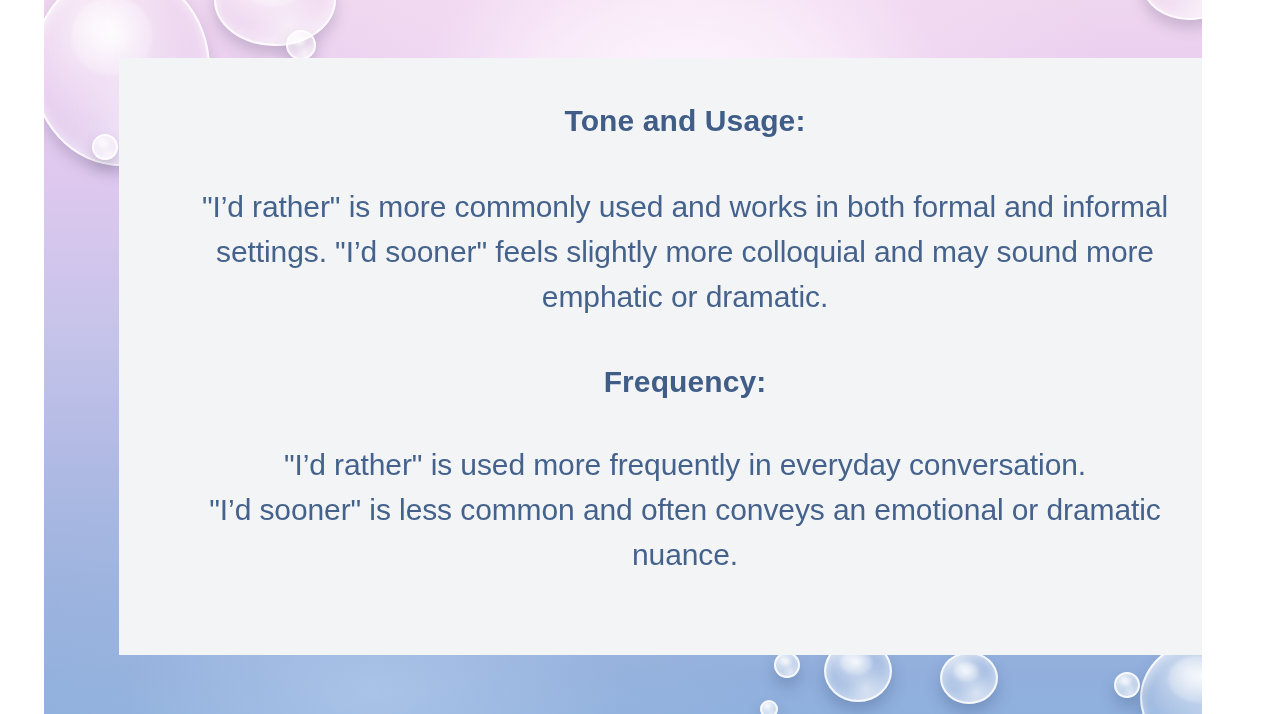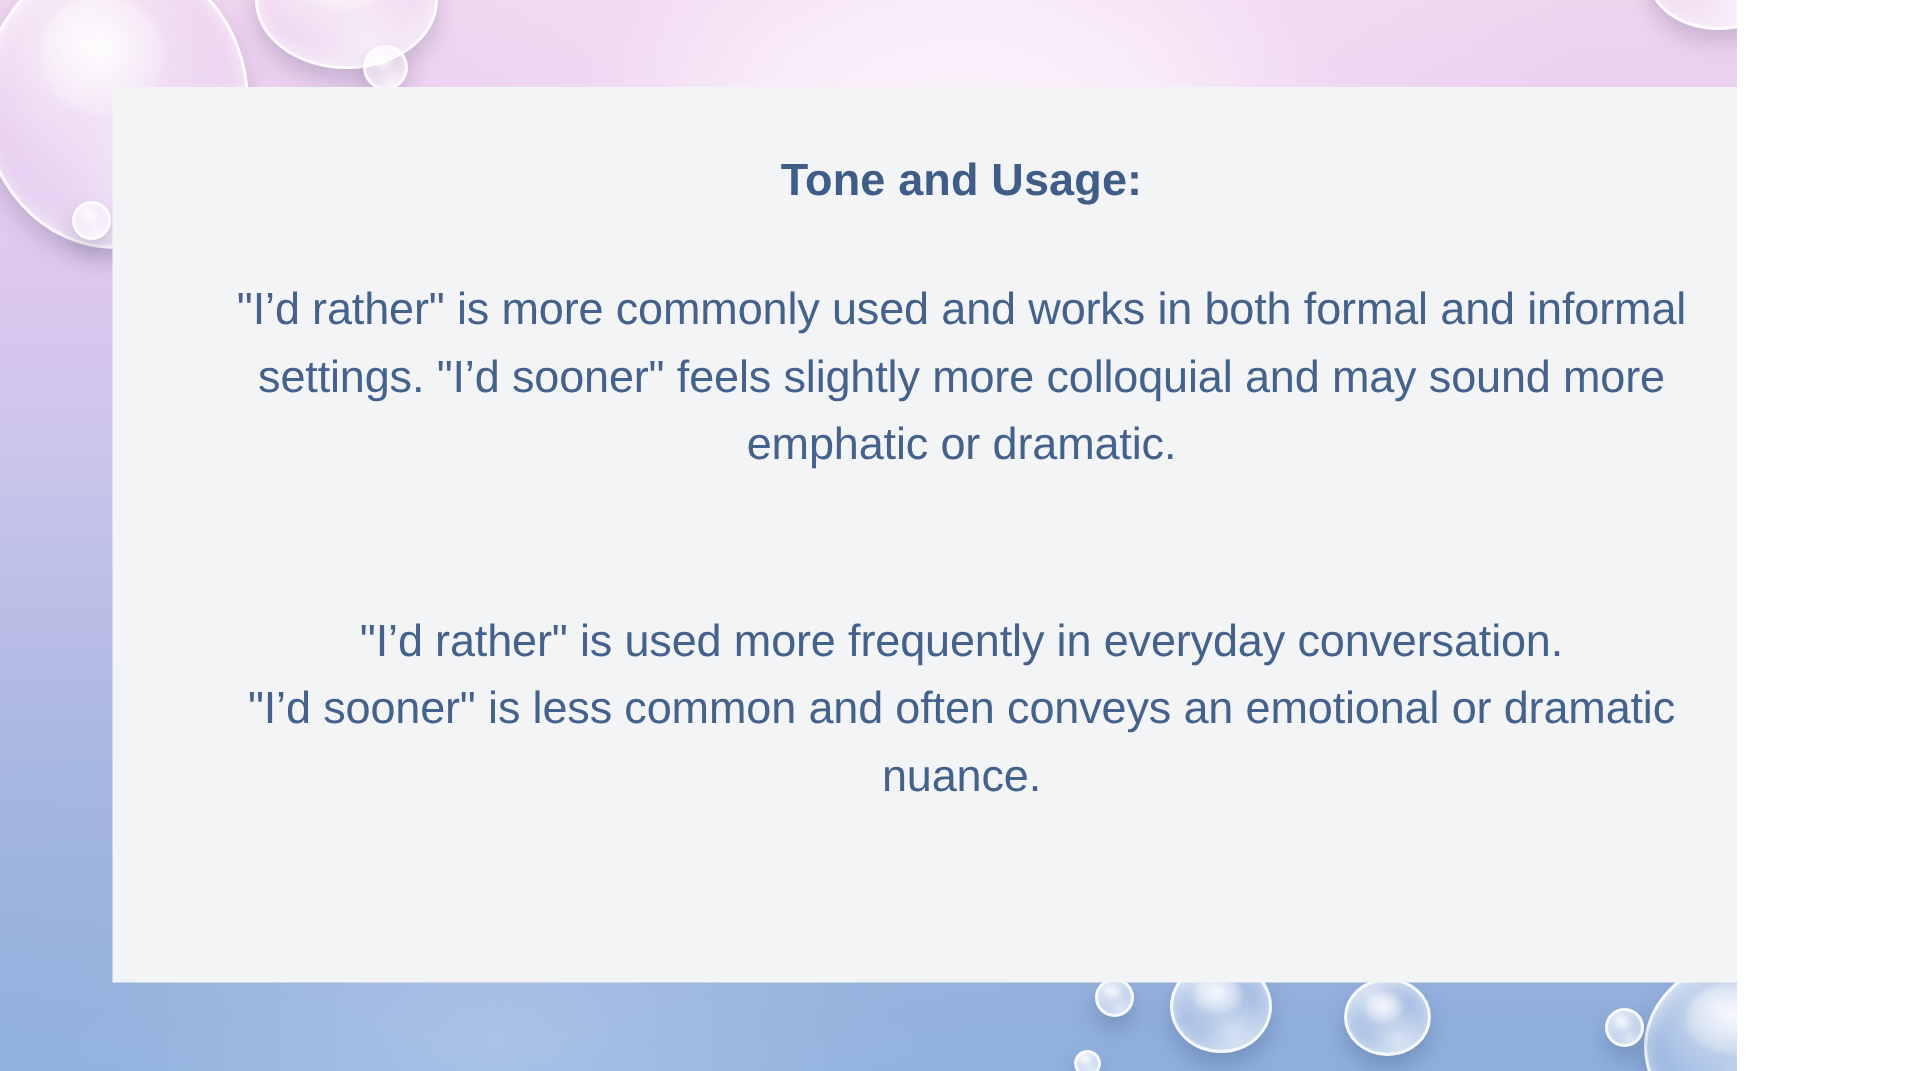--- a/index.html
+++ b/index.html
@@ -12,20 +12,21 @@
     overflow: hidden;
     font-family: "Liberation Sans", sans-serif;
   }
 
   #slide {
     position: relative;
     width: 1158px;
     height: 714px;
     overflow: hidden;
     background: #cfc1ea;
+    margin-left: 44px;
   }
 
   
   .bg-base {
     position: absolute;
     inset: 0;
     background: linear-gradient(to bottom,
         #efd6ef 0%,
         #e8cdef 12%,
         #ddc8ee 26%,
@@ -232,20 +233,21 @@
   <div id="content-card">
 
     <p class="heading">Tone and Usage:</p>
 
     <div class="gap-lg"></div>
 
     <p class="body-text tone-para">"I’d rather" is more commonly used and works in both formal and informal settings. "I’d sooner" feels slightly more colloquial and may sound more emphatic or dramatic.</p>
 
     <div class="gap-md"></div>
 
+    <p class="heading">Frequency:</p>
 
     <div class="gap-sm"></div>
 
     <p class="body-text freq-line">"I’d rather" is used more frequently in everyday conversation.</p>
 
     <p class="body-text">"I’d sooner" is less common and often conveys an emotional or dramatic nuance.</p>
 
   </div>
 
 </div>

